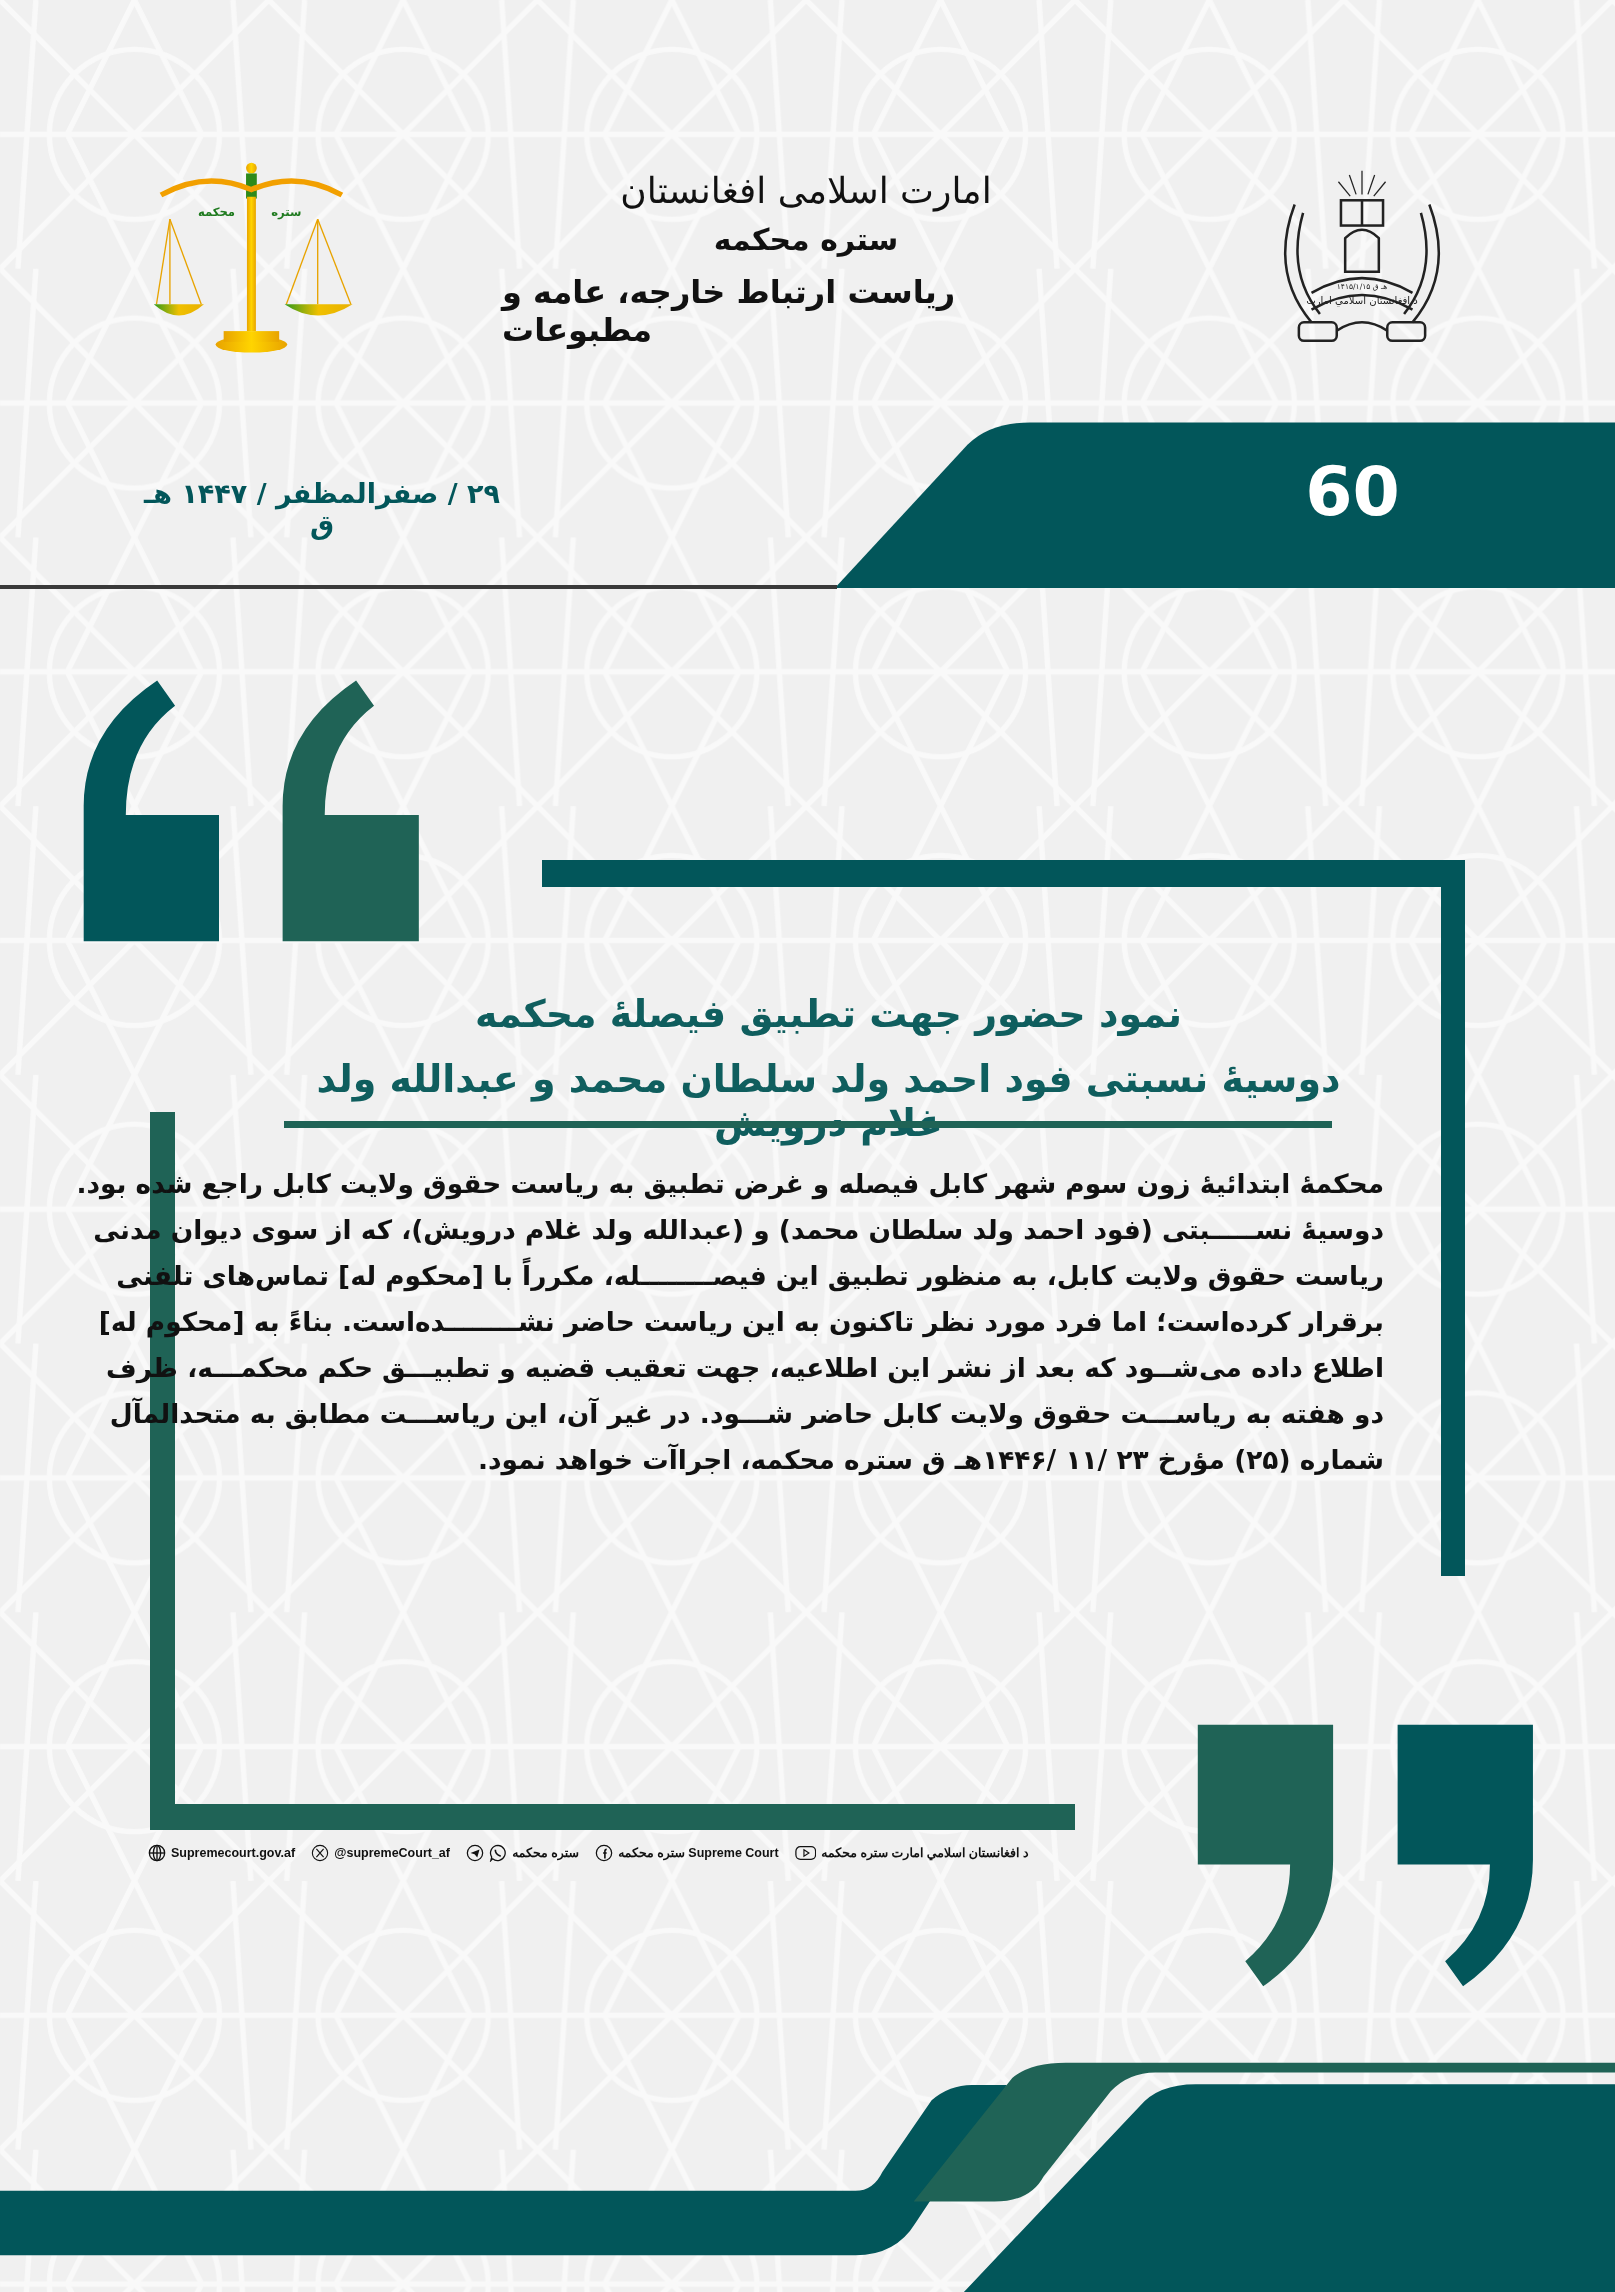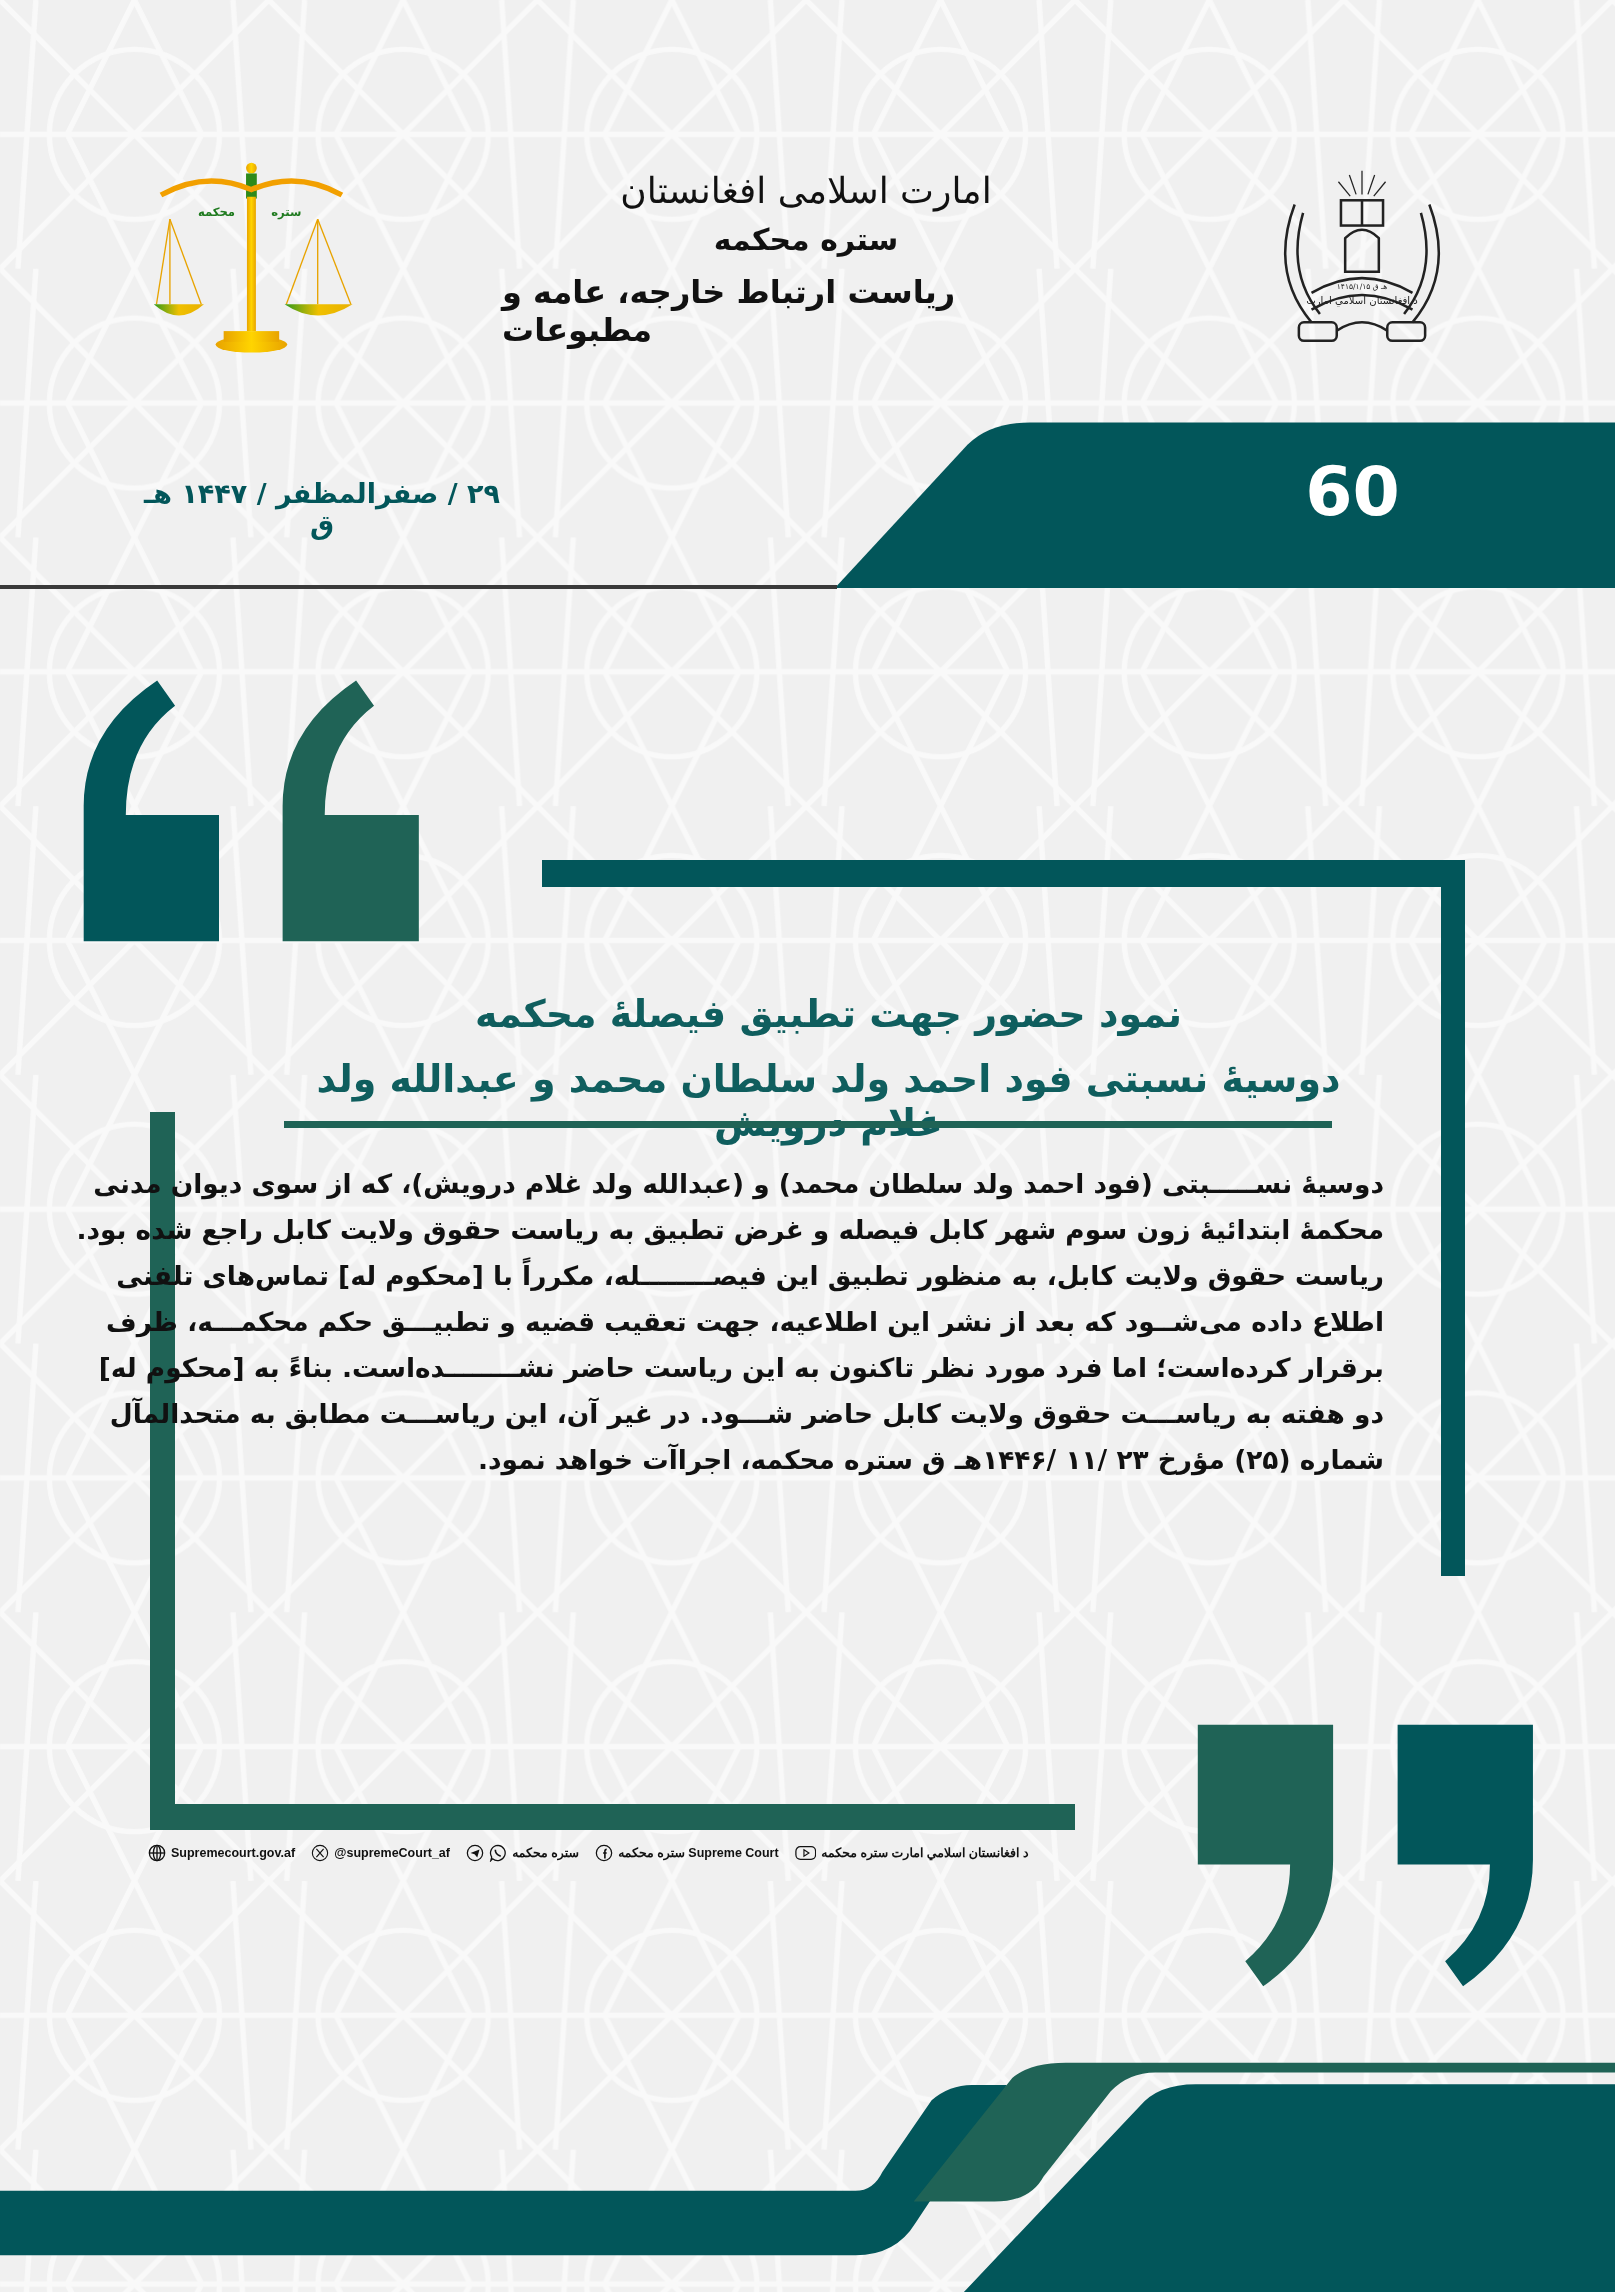--- a/index.html
+++ b/index.html
@@ -148,25 +148,25 @@
 <div class="abs frame-top"></div>
 <div class="abs frame-right"></div>
 <div class="abs frame-left"></div>
 <div class="abs frame-bottom"></div>
 
 <div class="abs title-1 rtl">نمود حضور جهت تطبیق فیصلۀ محکمه</div>
 <div class="abs title-2 rtl">دوسیۀ نسبتی فود احمد ولد سلطان محمد و عبدالله ولد غلام درویش</div>
 <div class="abs title-underline"></div>
 
 <div class="abs body-text rtl">
+  <span class="body-line">محکمۀ ابتدائیۀ زون سوم شهر کابل فیصله و غرض تطبیق به ریاست حقوق ولایت کابل راجع شده بود.</span>
   <span class="body-line">دوسیۀ نســـــبتی (فود احمد ولد سلطان محمد) و (عبدالله ولد غلام درویش)، که از سوی دیوان مدنی</span>
-  <span class="body-line">محکمۀ ابتدائیۀ زون سوم شهر کابل فیصله و غرض تطبیق به ریاست حقوق ولایت کابل راجع شده بود.</span>
   <span class="body-line">ریاست حقوق ولایت کابل، به منظور تطبیق این فیصــــــــله، مکرراً با [محکوم له] تماس‌های تلفنی</span>
+  <span class="body-line">برقرار کرده‌است؛ اما فرد مورد نظر تاکنون به این ریاست حاضر نشــــــــده‌است. بناءً به [محکوم له]</span>
   <span class="body-line">اطلاع داده می‌شــود که بعد از نشر این اطلاعیه، جهت تعقیب قضیه و تطبیـــق حکم محکمـــه، ظرف</span>
-  <span class="body-line">برقرار کرده‌است؛ اما فرد مورد نظر تاکنون به این ریاست حاضر نشــــــــده‌است. بناءً به [محکوم له]</span>
   <span class="body-line">دو هفته به ریاســـت حقوق ولایت کابل حاضر شـــود. در غیر آن، این ریاســـت مطابق به متحدالمآل</span>
   <span class="body-line">شماره (۲۵) مؤرخ ۲۳ /۱۱ /۱۴۴۶هـ ق ستره محکمه، اجراآت خواهد نمود.</span>
 </div>
 
 <div class="abs footer-bar">
   <span class="soc-item">
     <svg class="soc-icon" viewBox="0 0 20 20">
         <g fill="none" stroke="#111" stroke-width="1.5">
           <circle cx="10" cy="10" r="8.5"></circle>
           <ellipse cx="10" cy="10" rx="4" ry="8.5"></ellipse>

